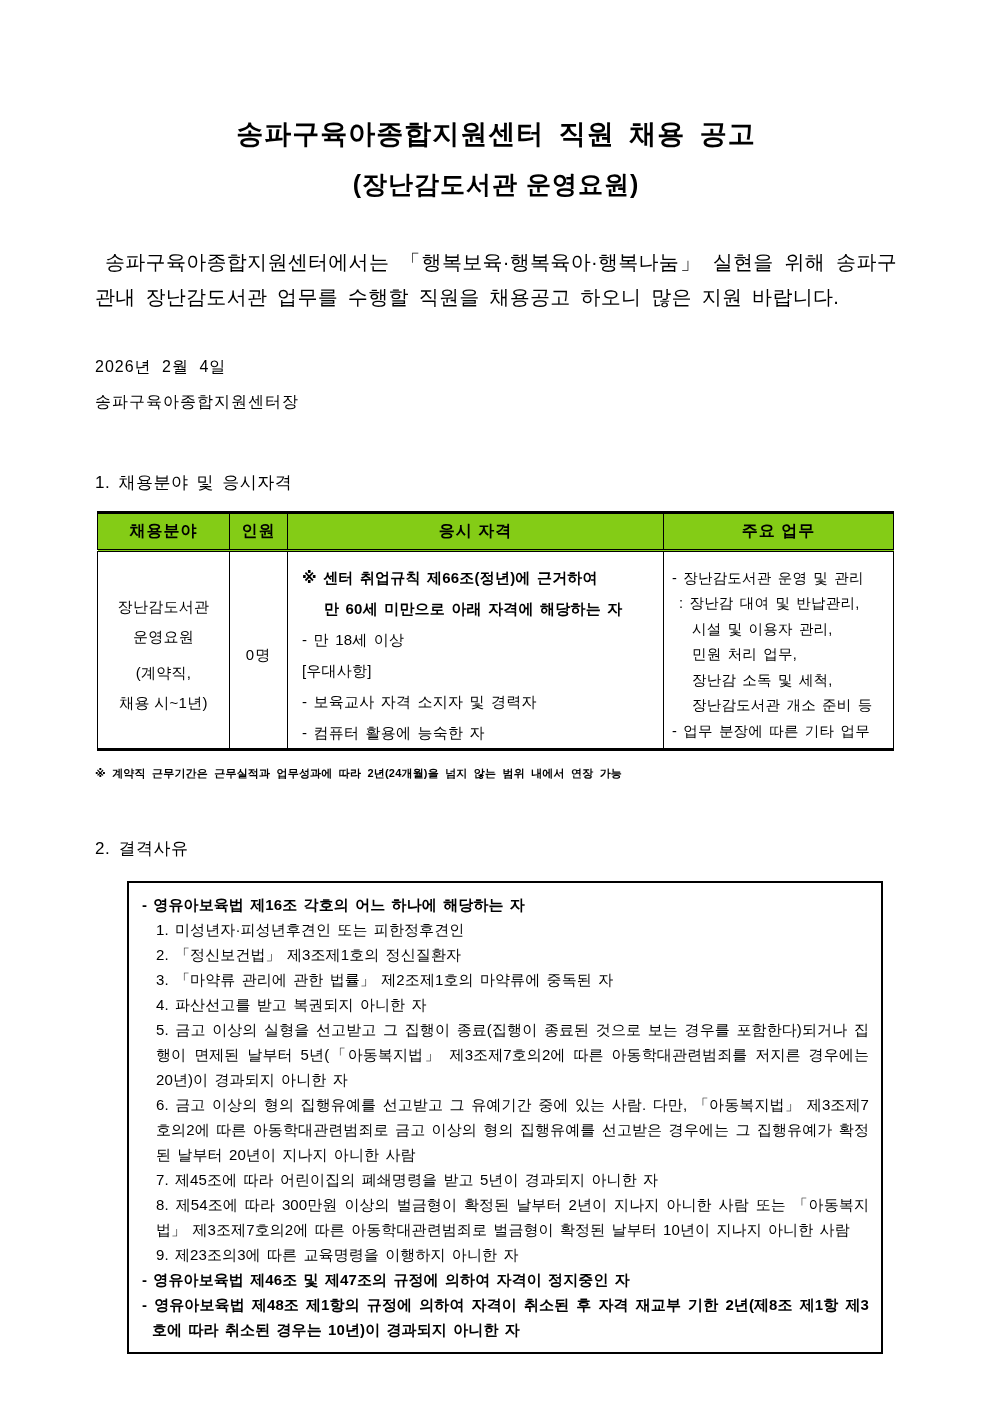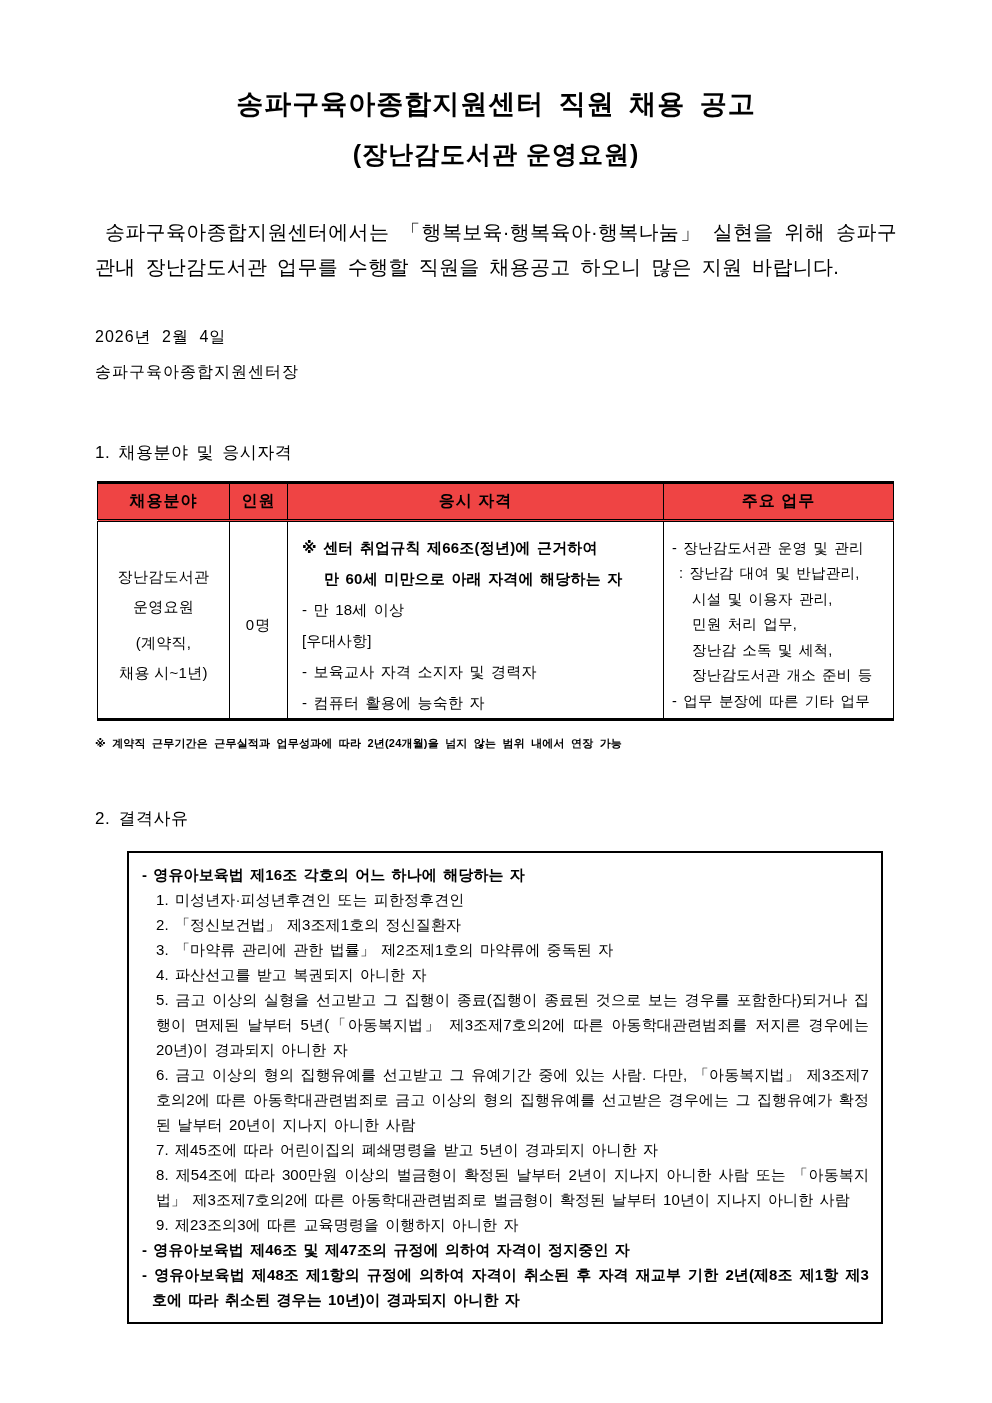--- a/index.html
+++ b/index.html
@@ -9,21 +9,21 @@
     font-family: "Liberation Sans", "DejaVu Sans", sans-serif;
     color: #000000;
     overflow: hidden;
   }
   .page { width: 992px; height: 1403px; padding: 86px 95px 0 95px; }
 
   
   .meta p { font-size: 15px; line-height: 29px; letter-spacing: 0.5px; }
 
   
-  .title { text-align: center; }
+  .title { margin-top: 30px; text-align: center; }
   .title .t1 { font-size: 27px; font-weight: bold; letter-spacing: 1px; word-spacing: 6px; }
   .title .t2 { font-size: 25px; font-weight: bold; margin-top: 16px; letter-spacing: 1px; }
 
   
   .intro {
     margin-top: 44px; font-size: 20px; line-height: 35px;
     text-align: justify; text-indent: 10px; word-spacing: 4px; letter-spacing: 0.3px;
   }
 
   
@@ -39,21 +39,21 @@
   
   table.recruit {
     margin-top: 17px; margin-left: 2px;
     width: 796px; border-collapse: collapse; table-layout: fixed;
     border-top: 3px solid #000; border-bottom: 3px solid #000;
     border-left: 1px solid #000; border-right: 1px solid #000;
   }
   table.recruit th, table.recruit td { border-left: 1px solid #000; vertical-align: middle; }
   table.recruit th:first-child, table.recruit td:first-child { border-left: none; }
   table.recruit thead th {
-    background: #ef4444; height: 38px;
+    background: #84cc16; height: 38px;
     font-size: 16px; font-weight: bold; text-align: center;
     letter-spacing: 1px; border-bottom: 3px double #000;
   }
   table.recruit tbody td { padding: 10px 0 0 0; }
   td.c-field { text-align: center; }
   td.c-field p { font-size: 15px; line-height: 30px; letter-spacing: 0.3px; }
   td.c-field p.gap { margin-top: 6px; }
   td.c-count { text-align: center; font-size: 15px; letter-spacing: 1px; }
   td.c-qual { padding-left: 14px !important; padding-right: 8px !important; }
   td.c-qual p { font-size: 15px; line-height: 31px; letter-spacing: 0.2px; word-spacing: 2px; }

